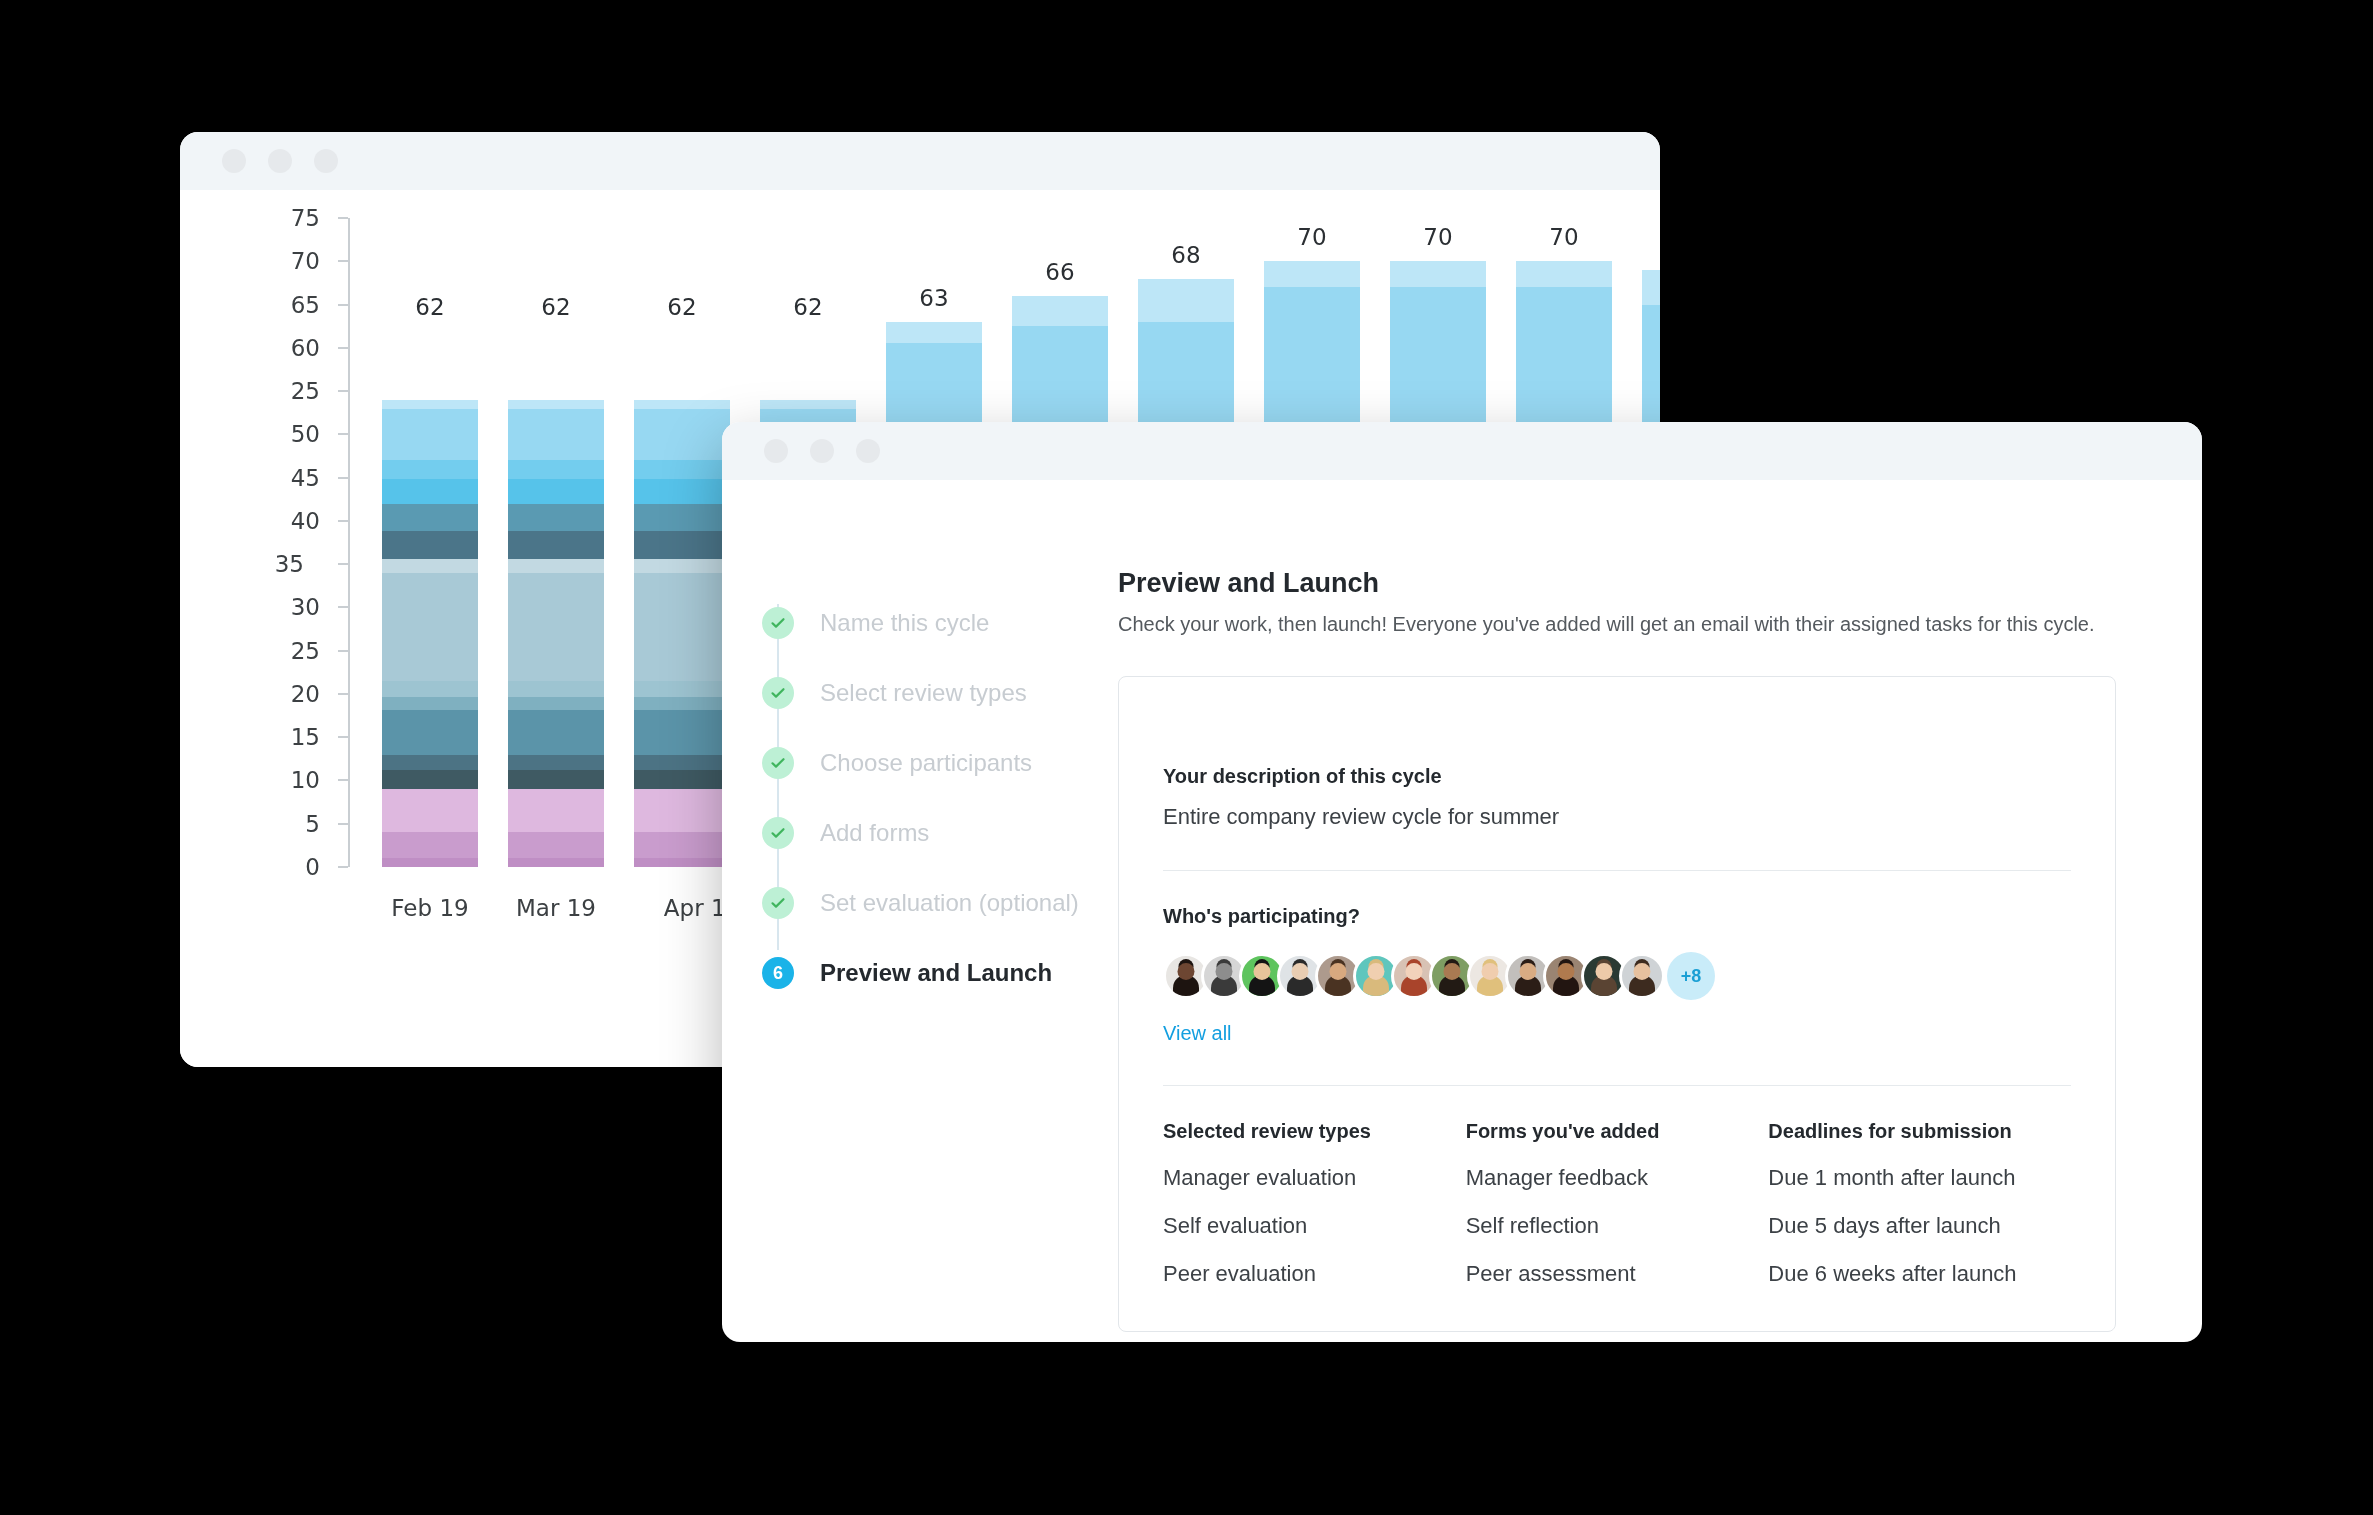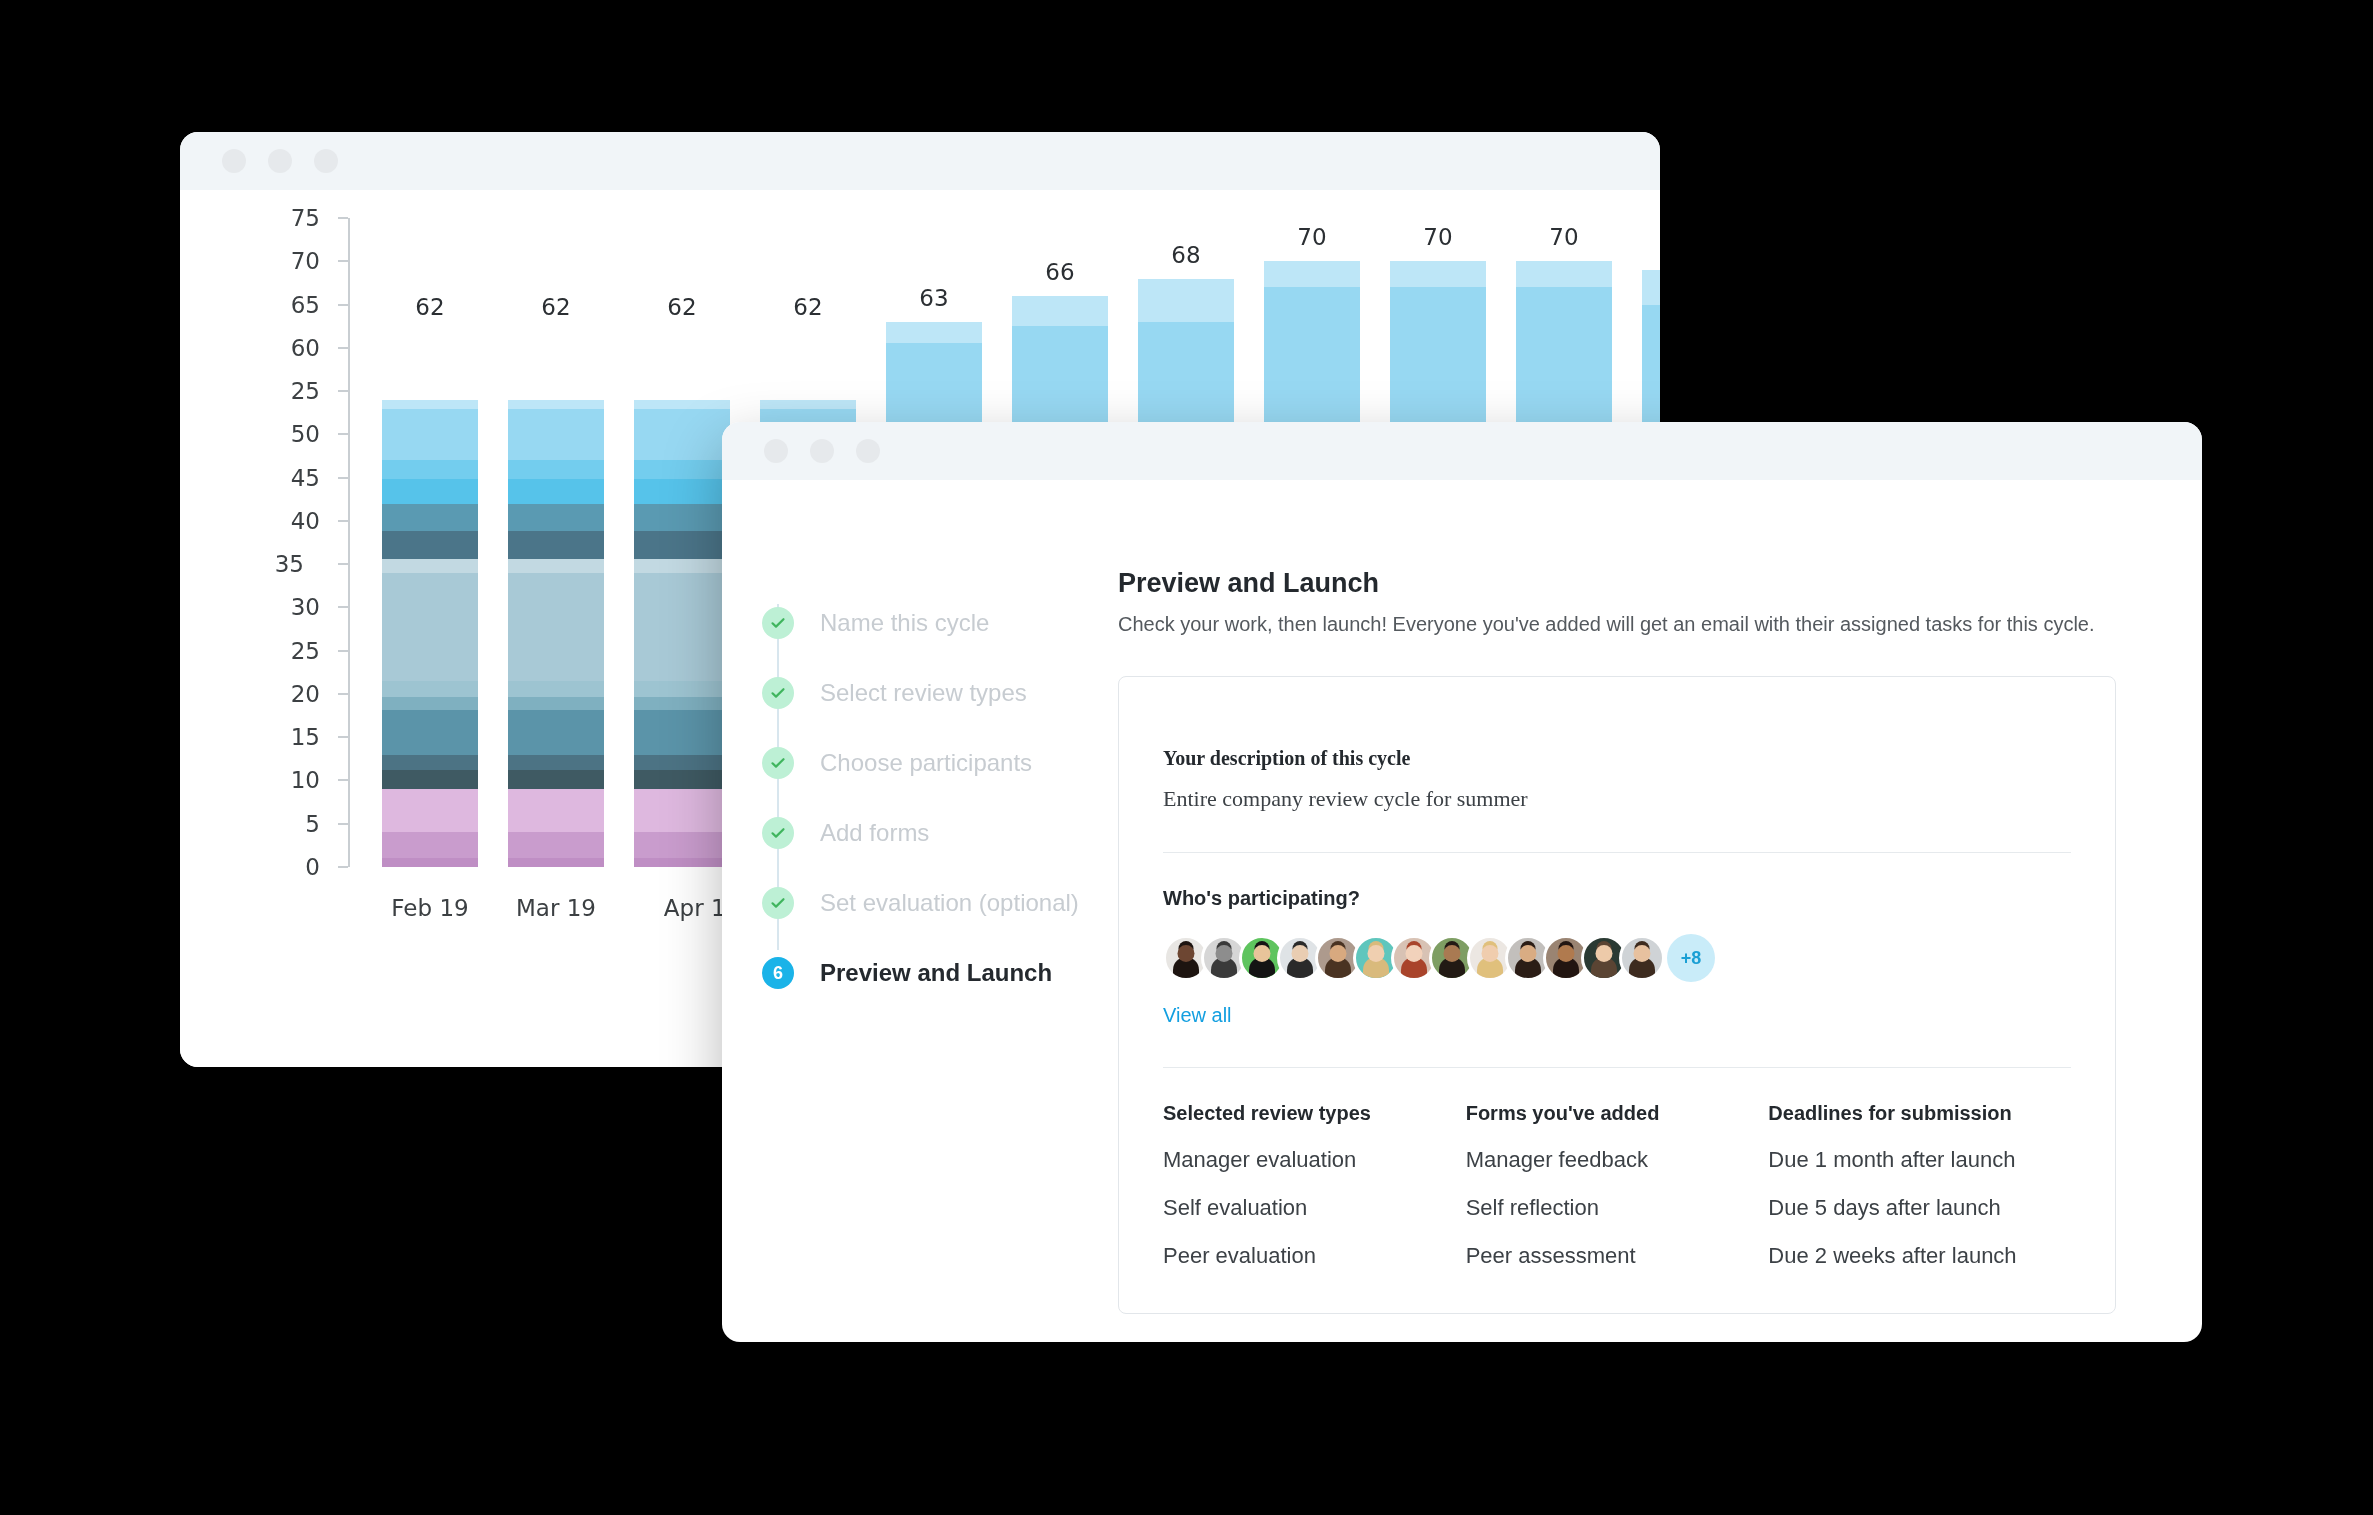--- a/index.html
+++ b/index.html
@@ -207,21 +207,21 @@
   .field-label {
     font-size: 20px;
     font-weight: bold;
     color: #24292e;
   }
   .field-value {
     font-size: 22px;
     color: #3c4146;
     margin-top: 16px;
   }
-  #desc-block { margin-top: 20px; font-family: Liberation Serif, serif; }
+  #desc-block { margin-top: 38px; }
   .hr {
     height: 1px;
     background: #e6eaed;
     margin: 40px 0 0 0;
   }
   #participants-block { margin-top: 34px; }
   #avatar-row {
     display: flex;
     align-items: center;
     margin-top: 24px;
@@ -622,21 +622,21 @@
               <div class="col">
                 <div class="col-head">Forms you've added</div>
                 <div class="col-item">Manager feedback</div>
                 <div class="col-item">Self reflection</div>
                 <div class="col-item">Peer assessment</div>
               </div>
               <div class="col">
                 <div class="col-head">Deadlines for submission</div>
                 <div class="col-item">Due 1 month after launch</div>
                 <div class="col-item">Due 5 days after launch</div>
-                <div class="col-item">Due 2 weeks after launch</div>
+                <div class="col-item">Due 6 weeks after launch</div>
               </div>
             </div>
         </div>
       </div>
     </div>
   </div>
 
 </div>
 
 </body></html>

